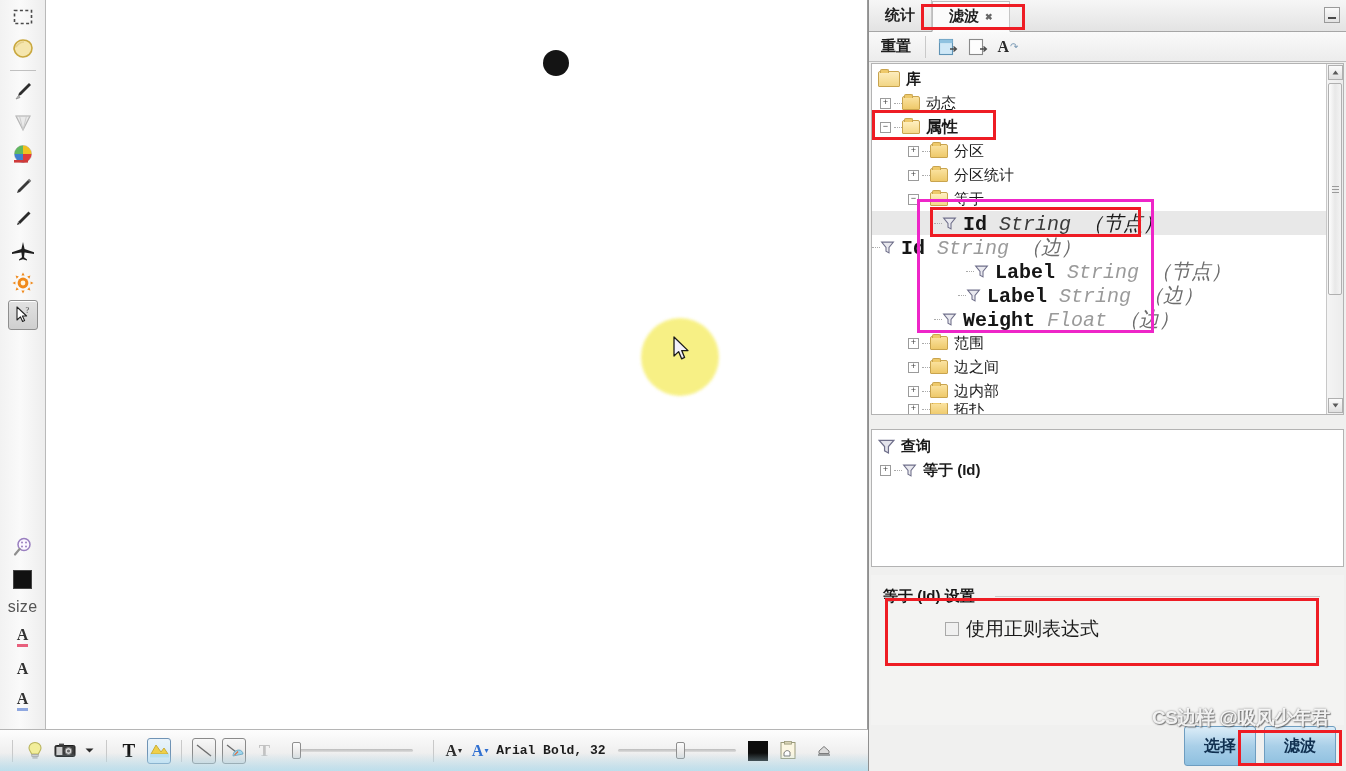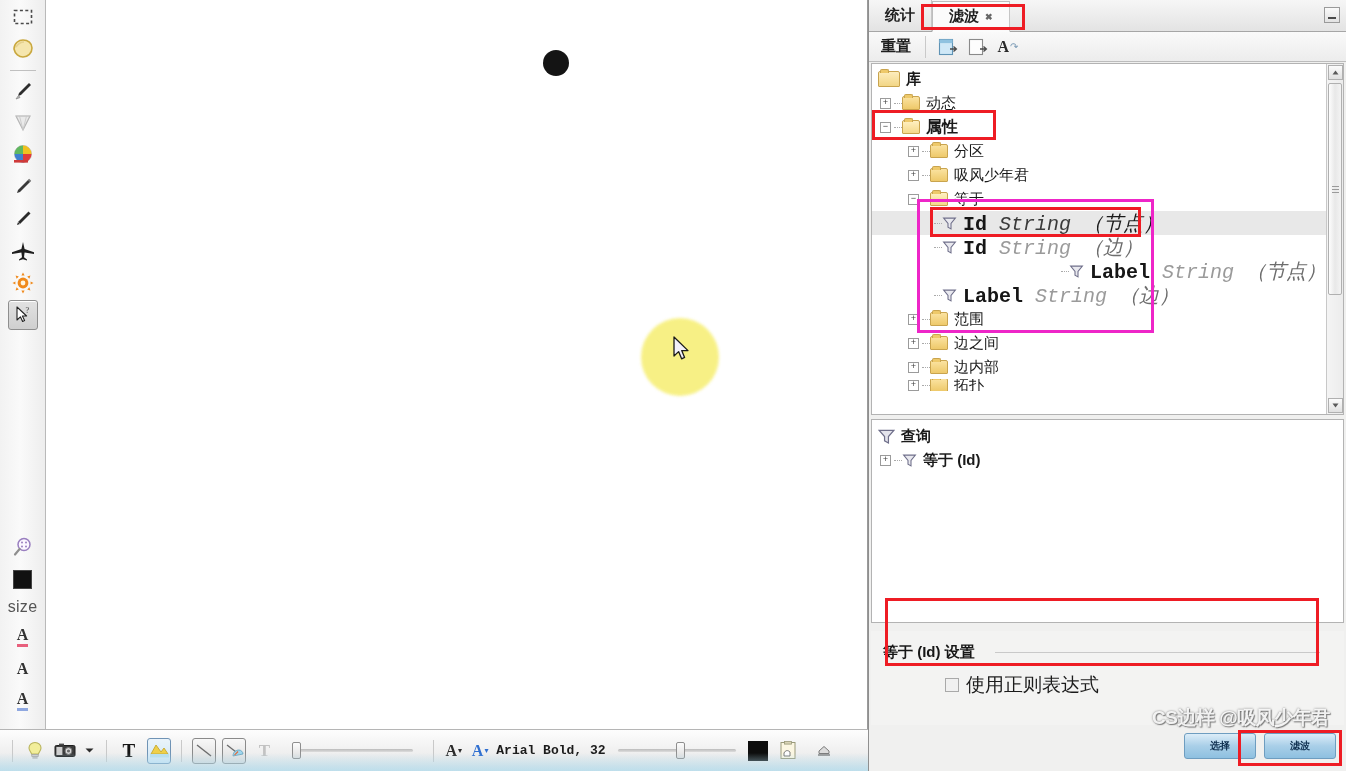--- a/index.html
+++ b/index.html
@@ -239,22 +239,22 @@
     background: linear-gradient(to right,#fdfdfd,#e8e8e8 50%,#f3f3f3);
     border: 1px solid #b0b0b0; border-radius:2px;
     display:flex;align-items:center;justify-content:center;
     cursor:pointer;
   }
   .grip { width:7px; }
   .grip div { height:1px; background:#9a9a9a; margin:2px 0;}
 
   
   #query-region {
-    height: 204px; background:#fff;
-    border:1px solid #b3b3b3; margin: 4px 2px 0 2px;
+    height: 138px; background:#fff;
+    border:1px solid #b3b3b3; margin: 14px 2px 0 2px;
     padding-top: 4px;
   }
 
   
   #settings-region {
     flex: 1;
     margin: 8px 2px 2px 2px;
     background: #f3f3f2;
     position: relative;
   }
@@ -288,24 +288,24 @@
   }
   #regex-label { font-size:19px; color:#1b1b1b; }
 
   
   #panel-bottom {
     height: 44px; display:flex;align-items:center;justify-content:flex-end;
     gap:8px; padding: 0 10px 6px 0;
     background:#f0f0ef;
   }
   .pbtn {
-    width: 72px; height: 26px;
+    width: 72px; height: 40px;
     background: linear-gradient(to bottom,#dcedf8,#a9cfe8 50%,#8ec0e0);
     border:1px solid #6e9dc0; border-radius:3px;
-    font-size:10px; color:#103050; font-weight:bold;
+    font-size:16px; color:#103050; font-weight:bold;
     cursor:pointer;
   }
 
   
   .anno {
     position:absolute; pointer-events:none; box-sizing:border-box;
   }
   .anno.red { border: 3px solid #ee1c24; }
   .anno.magenta { border: 3px solid #ee26c8; }
 
@@ -613,21 +613,21 @@
         <div class="texp">+</div>
         <div class="dash"></div>
         <div class="folder"></div>
         <span>分区</span>
       </div>
 
       <div class="tnode" style="padding-left:36px;">
         <div class="texp">+</div>
         <div class="dash"></div>
         <div class="folder"></div>
-        <span>吸风少年君</span>
+        <span>分区统计</span>
       </div>
 
       <div class="tnode" style="padding-left:36px;">
         <div class="texp">−</div>
         <div class="dash"></div>
         <div class="folder open"></div>
         <span>等于</span>
       </div>
 
       <div class="tnode sel-row" style="padding-left:62px;">
@@ -635,56 +635,67 @@
         <svg class="funnel" viewBox="0 0 14 14">
           <path d="M1.5 2 L12.5 2 L8.4 7 L8.4 12 L5.6 10.4 L5.6 7 Z" fill="#e9e9ef" stroke="#6f6f8a" stroke-width="1"></path>
         </svg>
         <span class="attr-line">
           <span class="attr-name">Id</span>
           <span class="attr-type" style="color:#3a3a3a;">String</span>
           <span class="attr-scope dark">（节点）</span>
         </span>
       </div>
 
-      <div class="tnode" style="padding-left:62px;">
+      <div class="tnode" style="">
         <div class="dash"></div>
         <svg class="funnel" viewBox="0 0 14 14">
           <path d="M1.5 2 L12.5 2 L8.4 7 L8.4 12 L5.6 10.4 L5.6 7 Z" fill="#e9e9ef" stroke="#6f6f8a" stroke-width="1"></path>
         </svg>
         <span class="attr-line">
           <span class="attr-name">Id</span>
           <span class="attr-type">String</span>
           <span class="attr-scope">（边）</span>
         </span>
       </div>
 
-      <div class="tnode" style="padding-left:62px;justify-content:flex-end;">
+      <div class="tnode" style="padding-left:94px;">
         <div class="dash"></div>
         <svg class="funnel" viewBox="0 0 14 14">
           <path d="M1.5 2 L12.5 2 L8.4 7 L8.4 12 L5.6 10.4 L5.6 7 Z" fill="#e9e9ef" stroke="#6f6f8a" stroke-width="1"></path>
         </svg>
         <span class="attr-line">
           <span class="attr-name">Label</span>
           <span class="attr-type">String</span>
           <span class="attr-scope">（节点）</span>
         </span>
       </div>
 
-      <div class="tnode" style="padding-left:62px;align-items:center;">
+      <div class="tnode" style="padding-left:86px;align-items:center;">
         <div class="dash"></div>
         <svg class="funnel" viewBox="0 0 14 14">
           <path d="M1.5 2 L12.5 2 L8.4 7 L8.4 12 L5.6 10.4 L5.6 7 Z" fill="#e9e9ef" stroke="#6f6f8a" stroke-width="1"></path>
         </svg>
         <span class="attr-line">
           <span class="attr-name">Label</span>
           <span class="attr-type">String</span>
           <span class="attr-scope">（边）</span>
         </span>
       </div>
 
+      <div class="tnode" style="padding-left:62px;">
+        <div class="dash"></div>
+        <svg class="funnel" viewBox="0 0 14 14">
+          <path d="M1.5 2 L12.5 2 L8.4 7 L8.4 12 L5.6 10.4 L5.6 7 Z" fill="#e9e9ef" stroke="#6f6f8a" stroke-width="1"></path>
+        </svg>
+        <span class="attr-line">
+          <span class="attr-name">Weight</span>
+          <span class="attr-type">Float</span>
+          <span class="attr-scope">（边）</span>
+        </span>
+      </div>
 
       <div class="tnode" style="padding-left:36px;">
         <div class="texp">+</div>
         <div class="dash"></div>
         <div class="folder"></div>
         <span>范围</span>
       </div>
 
       <div class="tnode" style="padding-left:36px;">
         <div class="texp">+</div>

